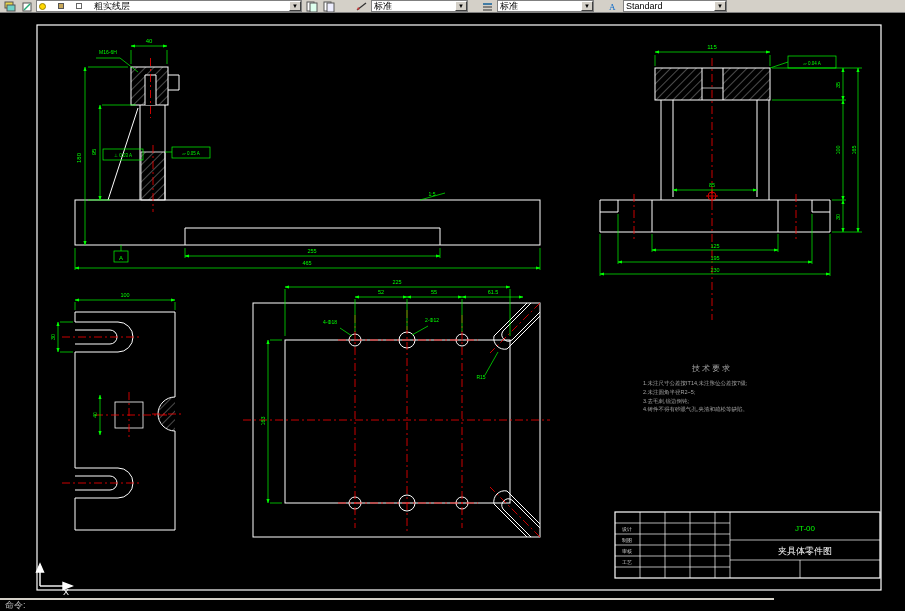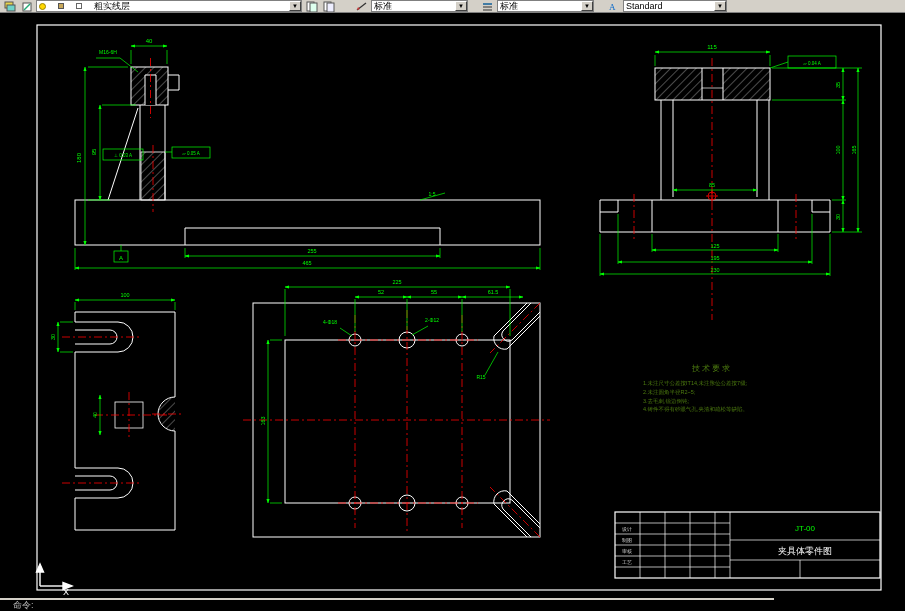--- a/index.html
+++ b/index.html
@@ -21,27 +21,27 @@
   .sun{width:7px;height:7px;border-radius:50%;background:#ffd700;border:1px solid #9a8400}
   .lockg{width:6px;height:6px;background:#c8a85a;border:1px solid #555}
   .chip{width:6px;height:6px;background:#fff;border:1px solid #666}
   .gap{width:14px;flex:0 0 auto}
 
   
   .canvas{position:absolute;top:13px;left:0;width:905px;height:585px;background:#000}
   svg.draw{position:absolute;top:0;left:0}
 
   
-  .notes{position:absolute;left:643px;top:350px;width:138px;color:#4d7c0f}
+  .notes{position:absolute;left:643px;top:350px;width:138px;color:#a3a3a3}
   .notes .ttl{font-size:8px;text-align:center;letter-spacing:2px;margin-bottom:5px}
   .note-item{font-size:5.5px;line-height:1.6;white-space:normal}
 
   
   .cmdline{position:absolute;top:598px;left:0;width:774px;height:13px;background:#000;
-    border-top:2px solid #d4d0c8;color:#bbb;font-size:9px;line-height:11px;padding-left:13px}
+    border-top:2px solid #d4d0c8;color:#bbb;font-size:9px;line-height:11px;padding-left:5px}
 </style>
 </head>
 <body>
 
 <div class="toolbar">
   <span class="tb-icon">
     <svg width="12" height="11">
         <rect x="1" y="1" width="8" height="6" fill="#e8d44d" stroke="#555"></rect>
         <rect x="3" y="4" width="8" height="6" fill="#6fd3c8" stroke="#555"></rect>
       </svg>

